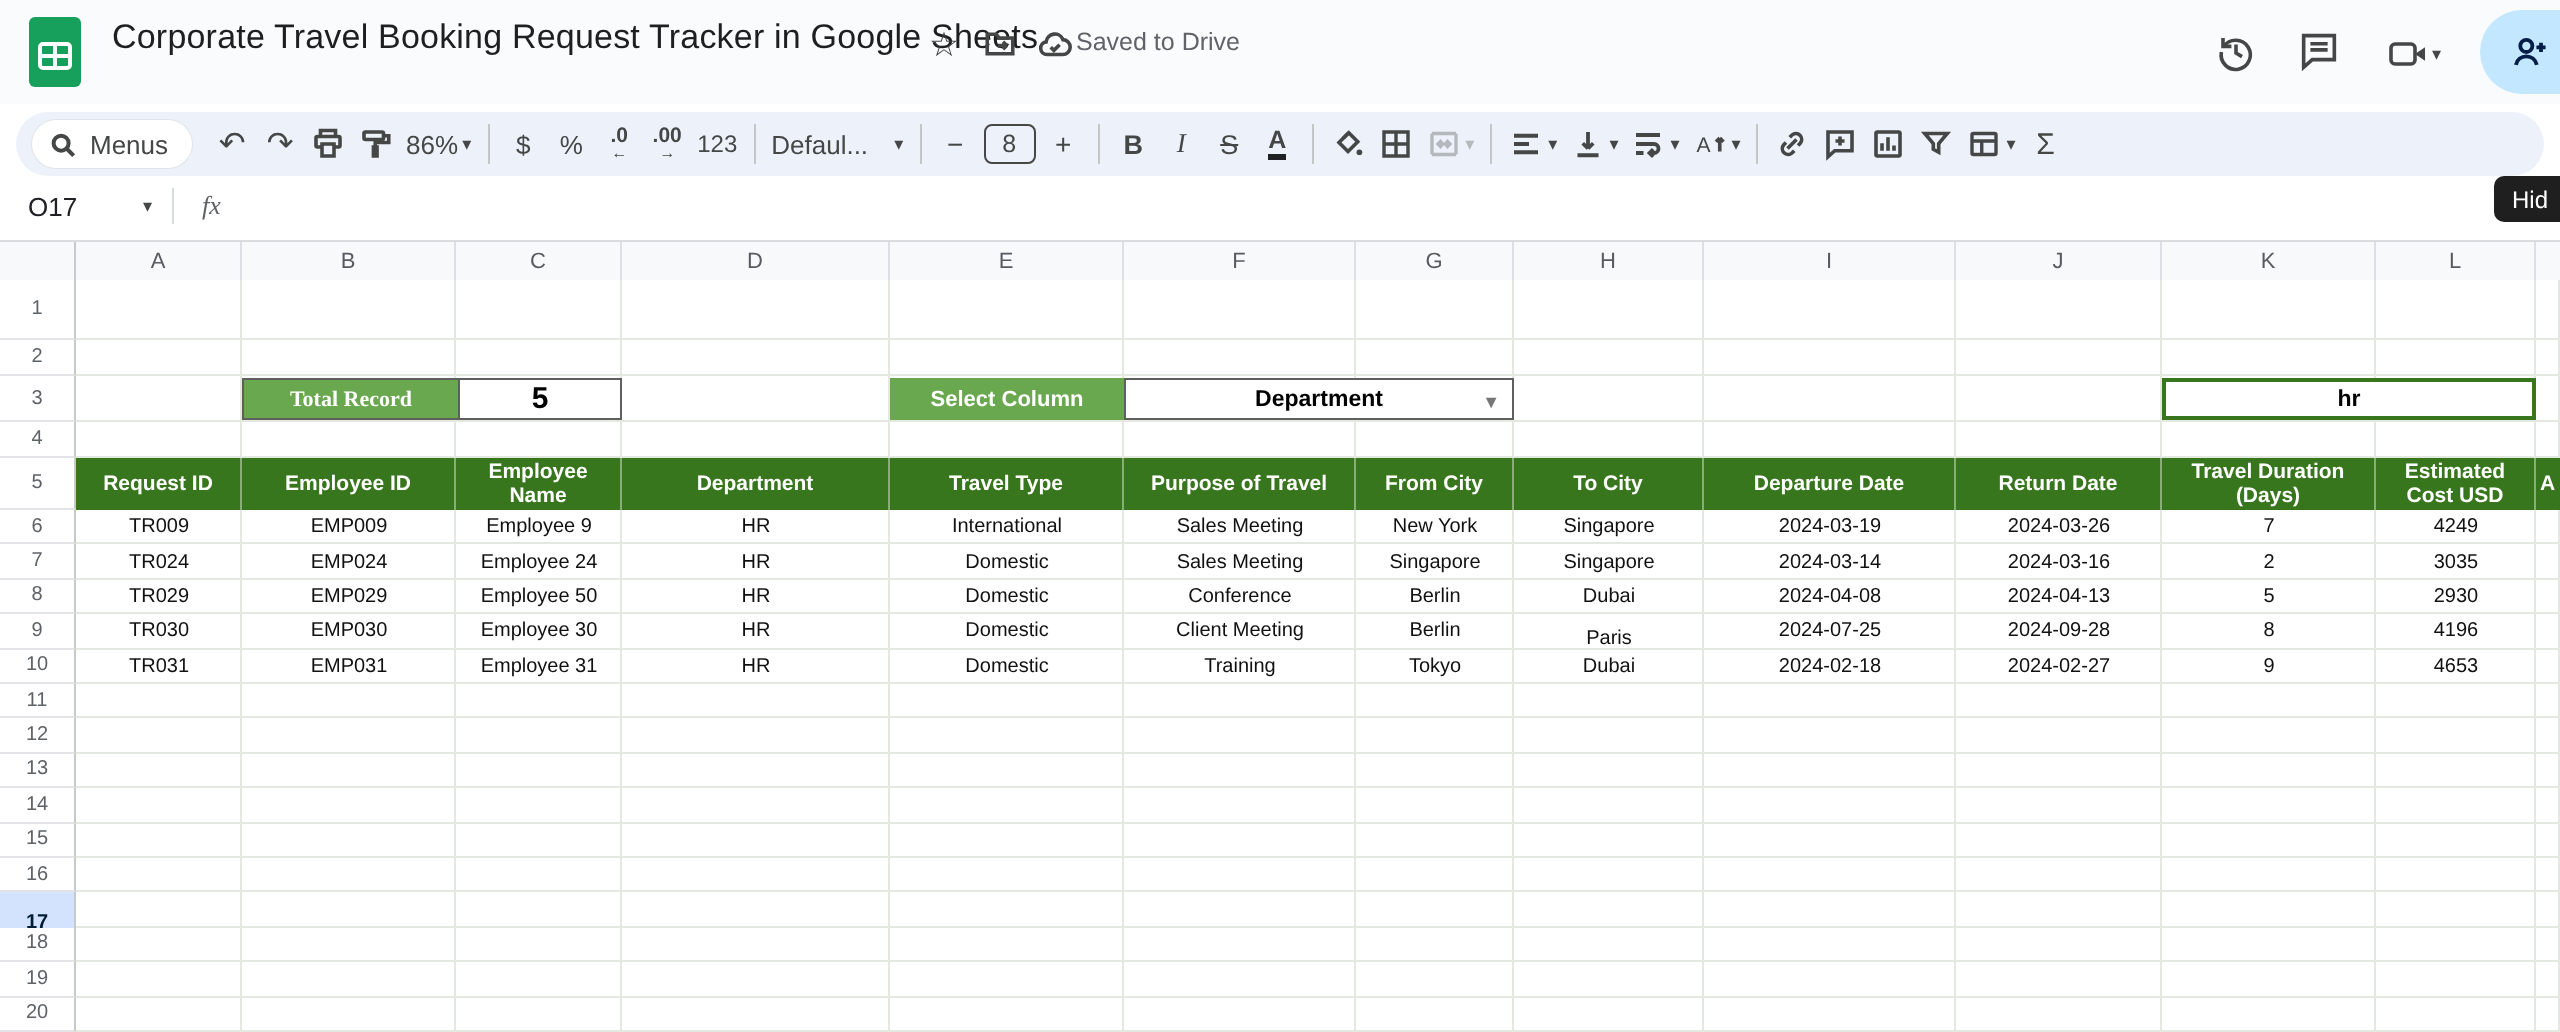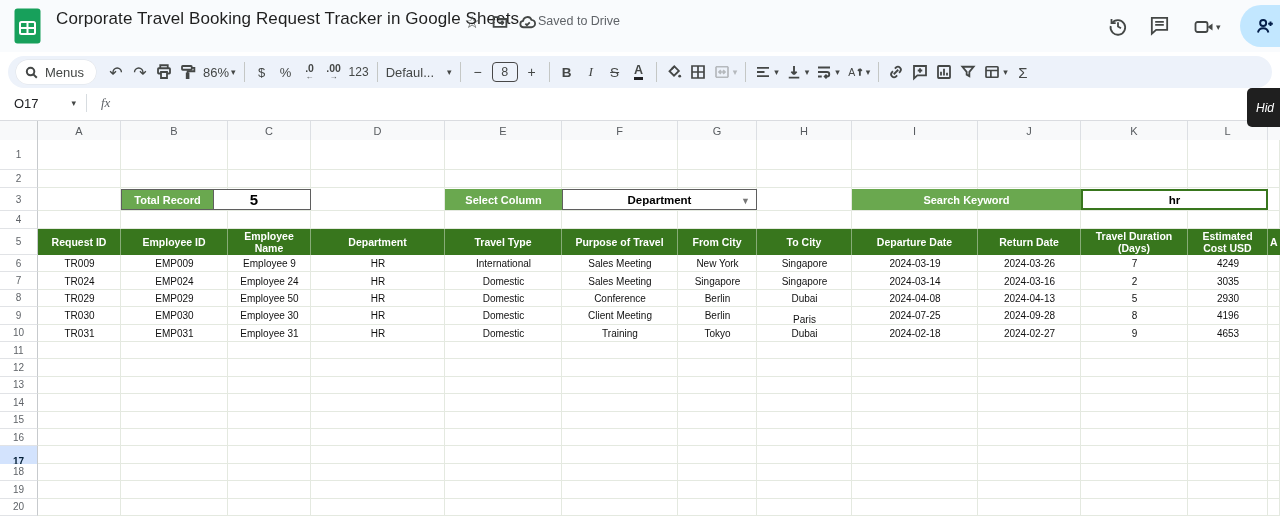--- a/index.html
+++ b/index.html
@@ -35,37 +35,37 @@
   .b-under { font-size:12.5px; font-weight:bold; border-bottom:3px solid #202124; line-height:1.05; }
   .grayed { color:#b5b9bd; }
   .ic { flex:none; }
   .ic path, .ic rect, .ic circle { vector-effect:non-scaling-stroke; }
   #sigma { font-size:15px; }
 
   
   #formulabar { position:absolute; left:0; top:88px; width:1280px; height:30px; background:#fff; display:flex; align-items:center; }
   #name-box { width:76px; padding-left:14px; font-size:13px; color:#202124; display:flex; align-items:center; justify-content:space-between; }
   #fx-label { font-family:"Liberation Serif", serif; font-style:italic; font-size:13px; color:#5f6368; margin-left:14px; }
-  #tooltip { position:absolute; right:0; top:88px; height:39px; background:#1f1f1f; color:#fff; font-size:12px; display:flex; align-items:center; padding:0 6px 0 9px; border-radius:5px 0 0 5px; z-index:50;font-style:italic; }
+  #tooltip { position:absolute; right:0; top:88px; height:23px; background:#1f1f1f; color:#fff; font-size:12px; display:flex; align-items:center; padding:0 6px 0 9px; border-radius:5px 0 0 5px; z-index:50; }
 
   
   #col-strip { position:absolute; left:0; top:120px; width:1280px; height:20px; background:#f8f9fa; border-top:1px solid #dadce0; }
   .colhead { position:absolute; top:0; height:20px; border-right:1px solid #dcdfe3; font-size:11px; color:#575b5f; display:flex; align-items:center; justify-content:center; }
   #corner-box { position:absolute; left:0; top:0; width:38px; height:20px; background:#f8f9fa; border-right:1px solid #c7cacd; border-bottom:1px solid #c7cacd; }
   .rowhead { position:absolute; left:0; width:38px; background:#fff; border-right:1px solid #c7cacd; border-bottom:1px solid #e1e3e6; font-size:10px; color:#5f6368; display:flex; align-items:center; justify-content:center; }
   .rowhead.sel { background:#d3e3fd; color:#001d35; font-weight:bold; }
   .gcell { position:absolute; border-right:1px solid #e4e9e0; border-bottom:1px solid #e4e9e0; background:#fff; }
 
   
   #banner { position:absolute; left:38px; top:140px; width:1230px; height:30px; background:#38761d; color:#fff; font-weight:bold; font-size:17px; display:flex; align-items:center; justify-content:center; padding-left:218px; z-index:5; }
   .ctl { position:absolute; top:189px; height:21px; display:flex; z-index:5; }
   .ctl-label { background:#6aa84f; color:#fff; font-weight:bold; font-size:11px; display:flex; align-items:center; justify-content:center; height:100%; }
   .ctl-value { background:#fff; color:#000; font-weight:bold; display:flex; align-items:center; justify-content:center; height:100%; position:relative; }
   #total-group { left:121px; width:190px; border:1.5px solid #5f5f5f; }
-  #total-label { width:91px; }
+  #total-label { width:107px;font-family:Liberation Serif, serif; }
   #total-value { width:81px; font-size:15px; border-left:1.5px solid #5f5f5f; }
   #select-label { position:absolute; left:445px; top:189px; width:117px; height:21px; z-index:5; }
   #select-value { position:absolute; left:562px; top:189px; width:195px; height:21px; border:1.5px solid #5f5f5f; font-size:11.5px; z-index:5; }
   #select-value .dd { position:absolute; right:6px; top:6px; font-size:9px; color:#777; }
   #search-label { position:absolute; left:852px; top:189px; width:229px; height:21px; z-index:5; }
   #search-value { position:absolute; left:1081px; top:189px; width:187px; height:21px; border:2px solid #38761d; font-size:11.5px; z-index:5; }
   .thead { position:absolute; top:229px; height:26px; background:#38761d; color:#fff; font-weight:bold; font-size:10.5px; line-height:1.15; display:flex; align-items:center; justify-content:center; text-align:center; border-right:1px solid rgba(255,255,255,.4); padding:0 2px; z-index:5; overflow:hidden; }
   .dcell { position:absolute; font-size:10px; color:#111; display:flex; align-items:center; justify-content:center; z-index:4; overflow:hidden; white-space:nowrap; }
 </style>
 </head>
@@ -580,21 +580,20 @@
 
   <div class="ctl" id="total-group">
     <div class="ctl-label" id="total-label">Total Record</div>
     <div class="ctl-value" id="total-value">5</div>
   </div>
   <div class="ctl-label" id="select-label">Select Column</div>
   <div class="ctl-value" id="select-value">
     <span>Department</span>
     <span class="dd">▼</span>
   </div>
-  <div class="ctl-label" id="search-label">Search Keyword</div>
   <div class="ctl-value" id="search-value">hr</div>
 
   <div id="table-layer">
       <div class="thead" style="left: 38px; width: 83px;">Request ID</div>
       <div class="thead" style="left: 121px; width: 107px;">Employee ID</div>
       <div class="thead" style="left: 228px; width: 83px;">Employee Name</div>
       <div class="thead" style="left: 311px; width: 134px;">Department</div>
       <div class="thead" style="left: 445px; width: 117px;">Travel Type</div>
       <div class="thead" style="left: 562px; width: 116px;">Purpose of Travel</div>
       <div class="thead" style="left: 678px; width: 79px;">From City</div>

